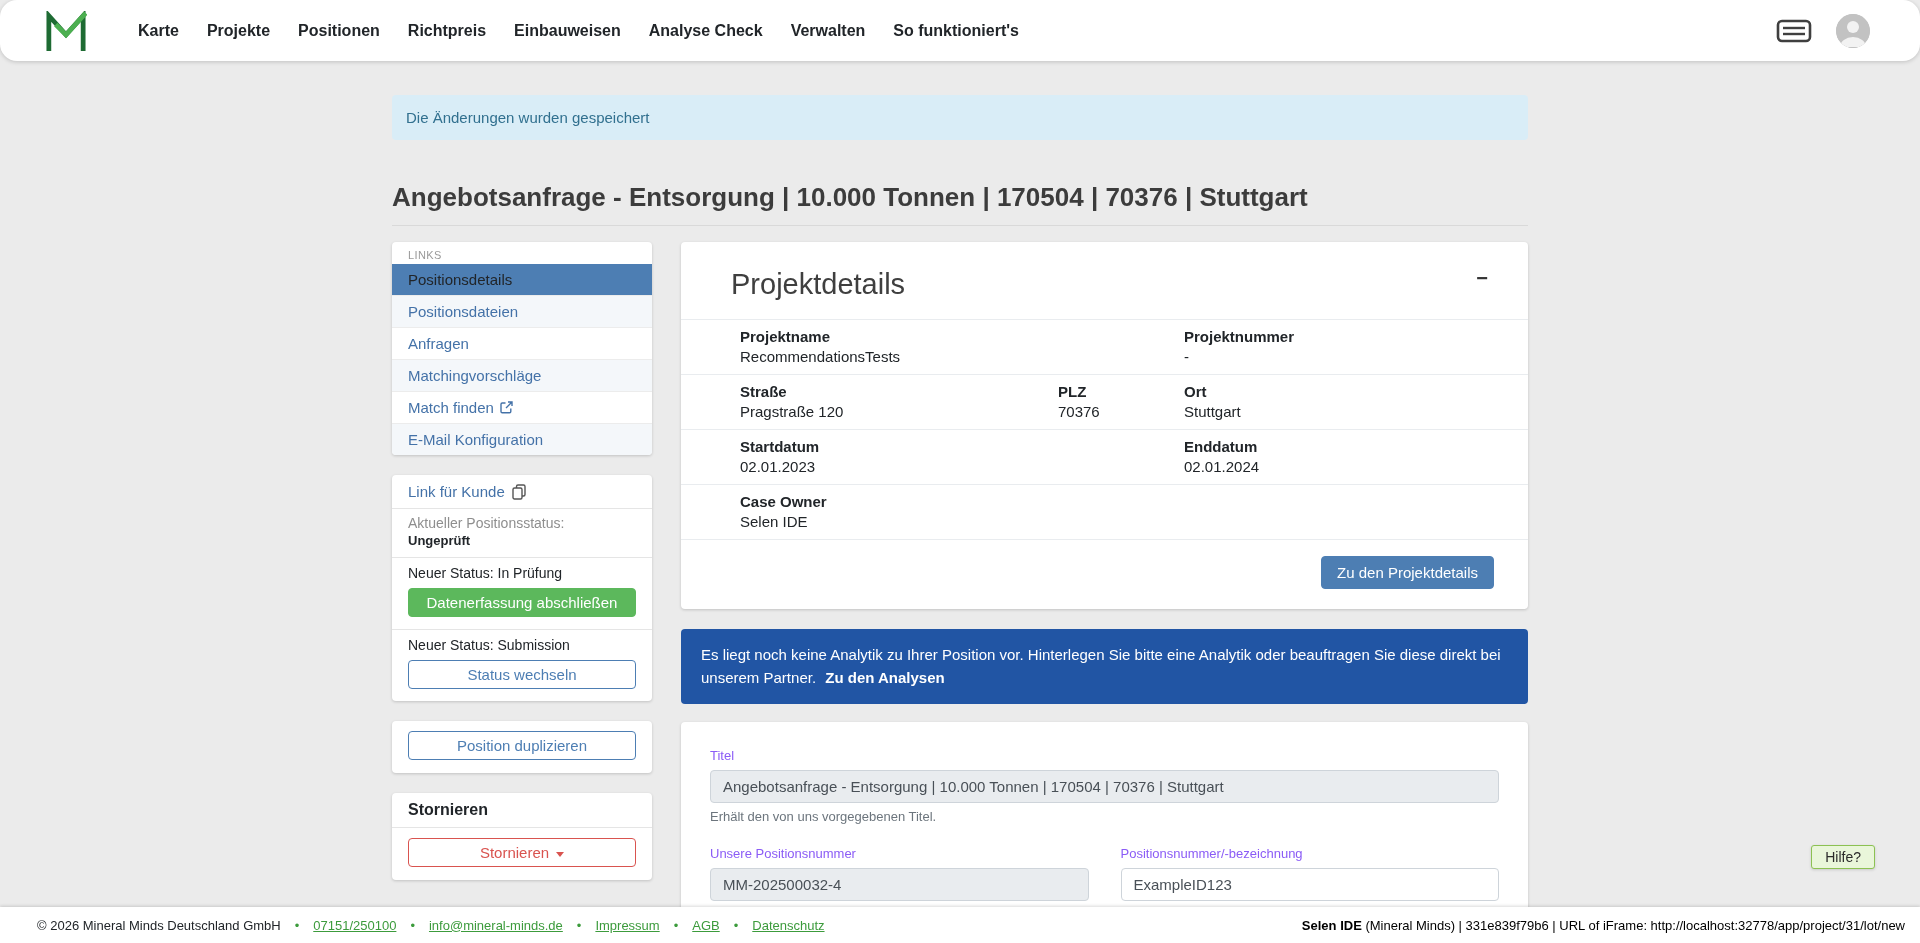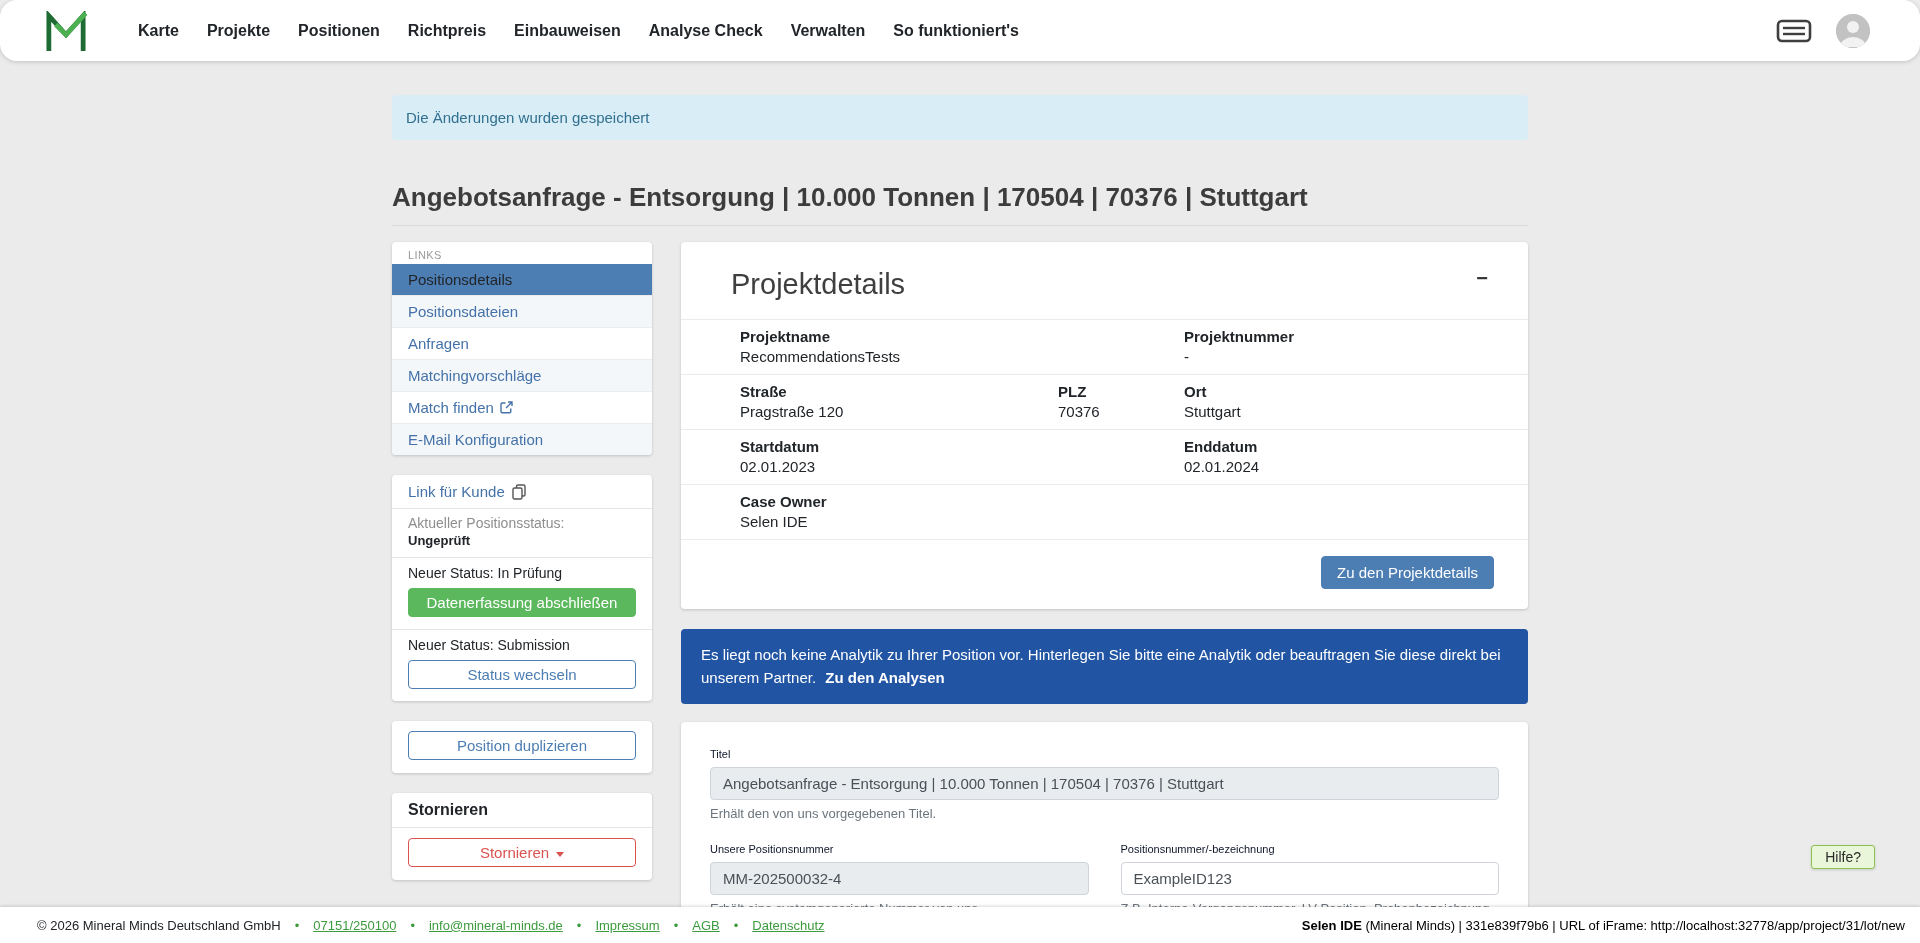--- a/index.html
+++ b/index.html
@@ -108,21 +108,21 @@
     padding:7px 15px; font-size:15px; cursor:pointer; font-family:inherit;
   }
 
   .banner {
     margin:18px 0; background:#2155a4; color:#fff; padding:14px 20px;
     border-radius:4px; font-size:15px; line-height:1.55;
   }
   .banner-link { color:#fff; font-weight:700; margin-left:5px; text-decoration:none; cursor:pointer; }
 
   .form-card { padding:26px 29px 40px; }
-  .form-card label { display:block; font-size:11px; color:#0f172a; margin-bottom:7px; }
+  .form-card label { display:block; font-size:13px; color:#8b5cf6; margin-bottom:7px; }
   .form-control {
     width:100%; height:33px; border:1px solid #ced4da; border-radius:4px;
     padding:0 12px; font-size:15px; color:#495057; background:#fff; font-family:inherit;
   }
   .form-control.disabled { background:#e9ecef; }
   .help { margin-top:6px; font-size:13px; color:#6c757d; }
   .form-row { display:flex; gap:32px; margin-top:22px; }
   .form-col { flex:1; }
 
   

